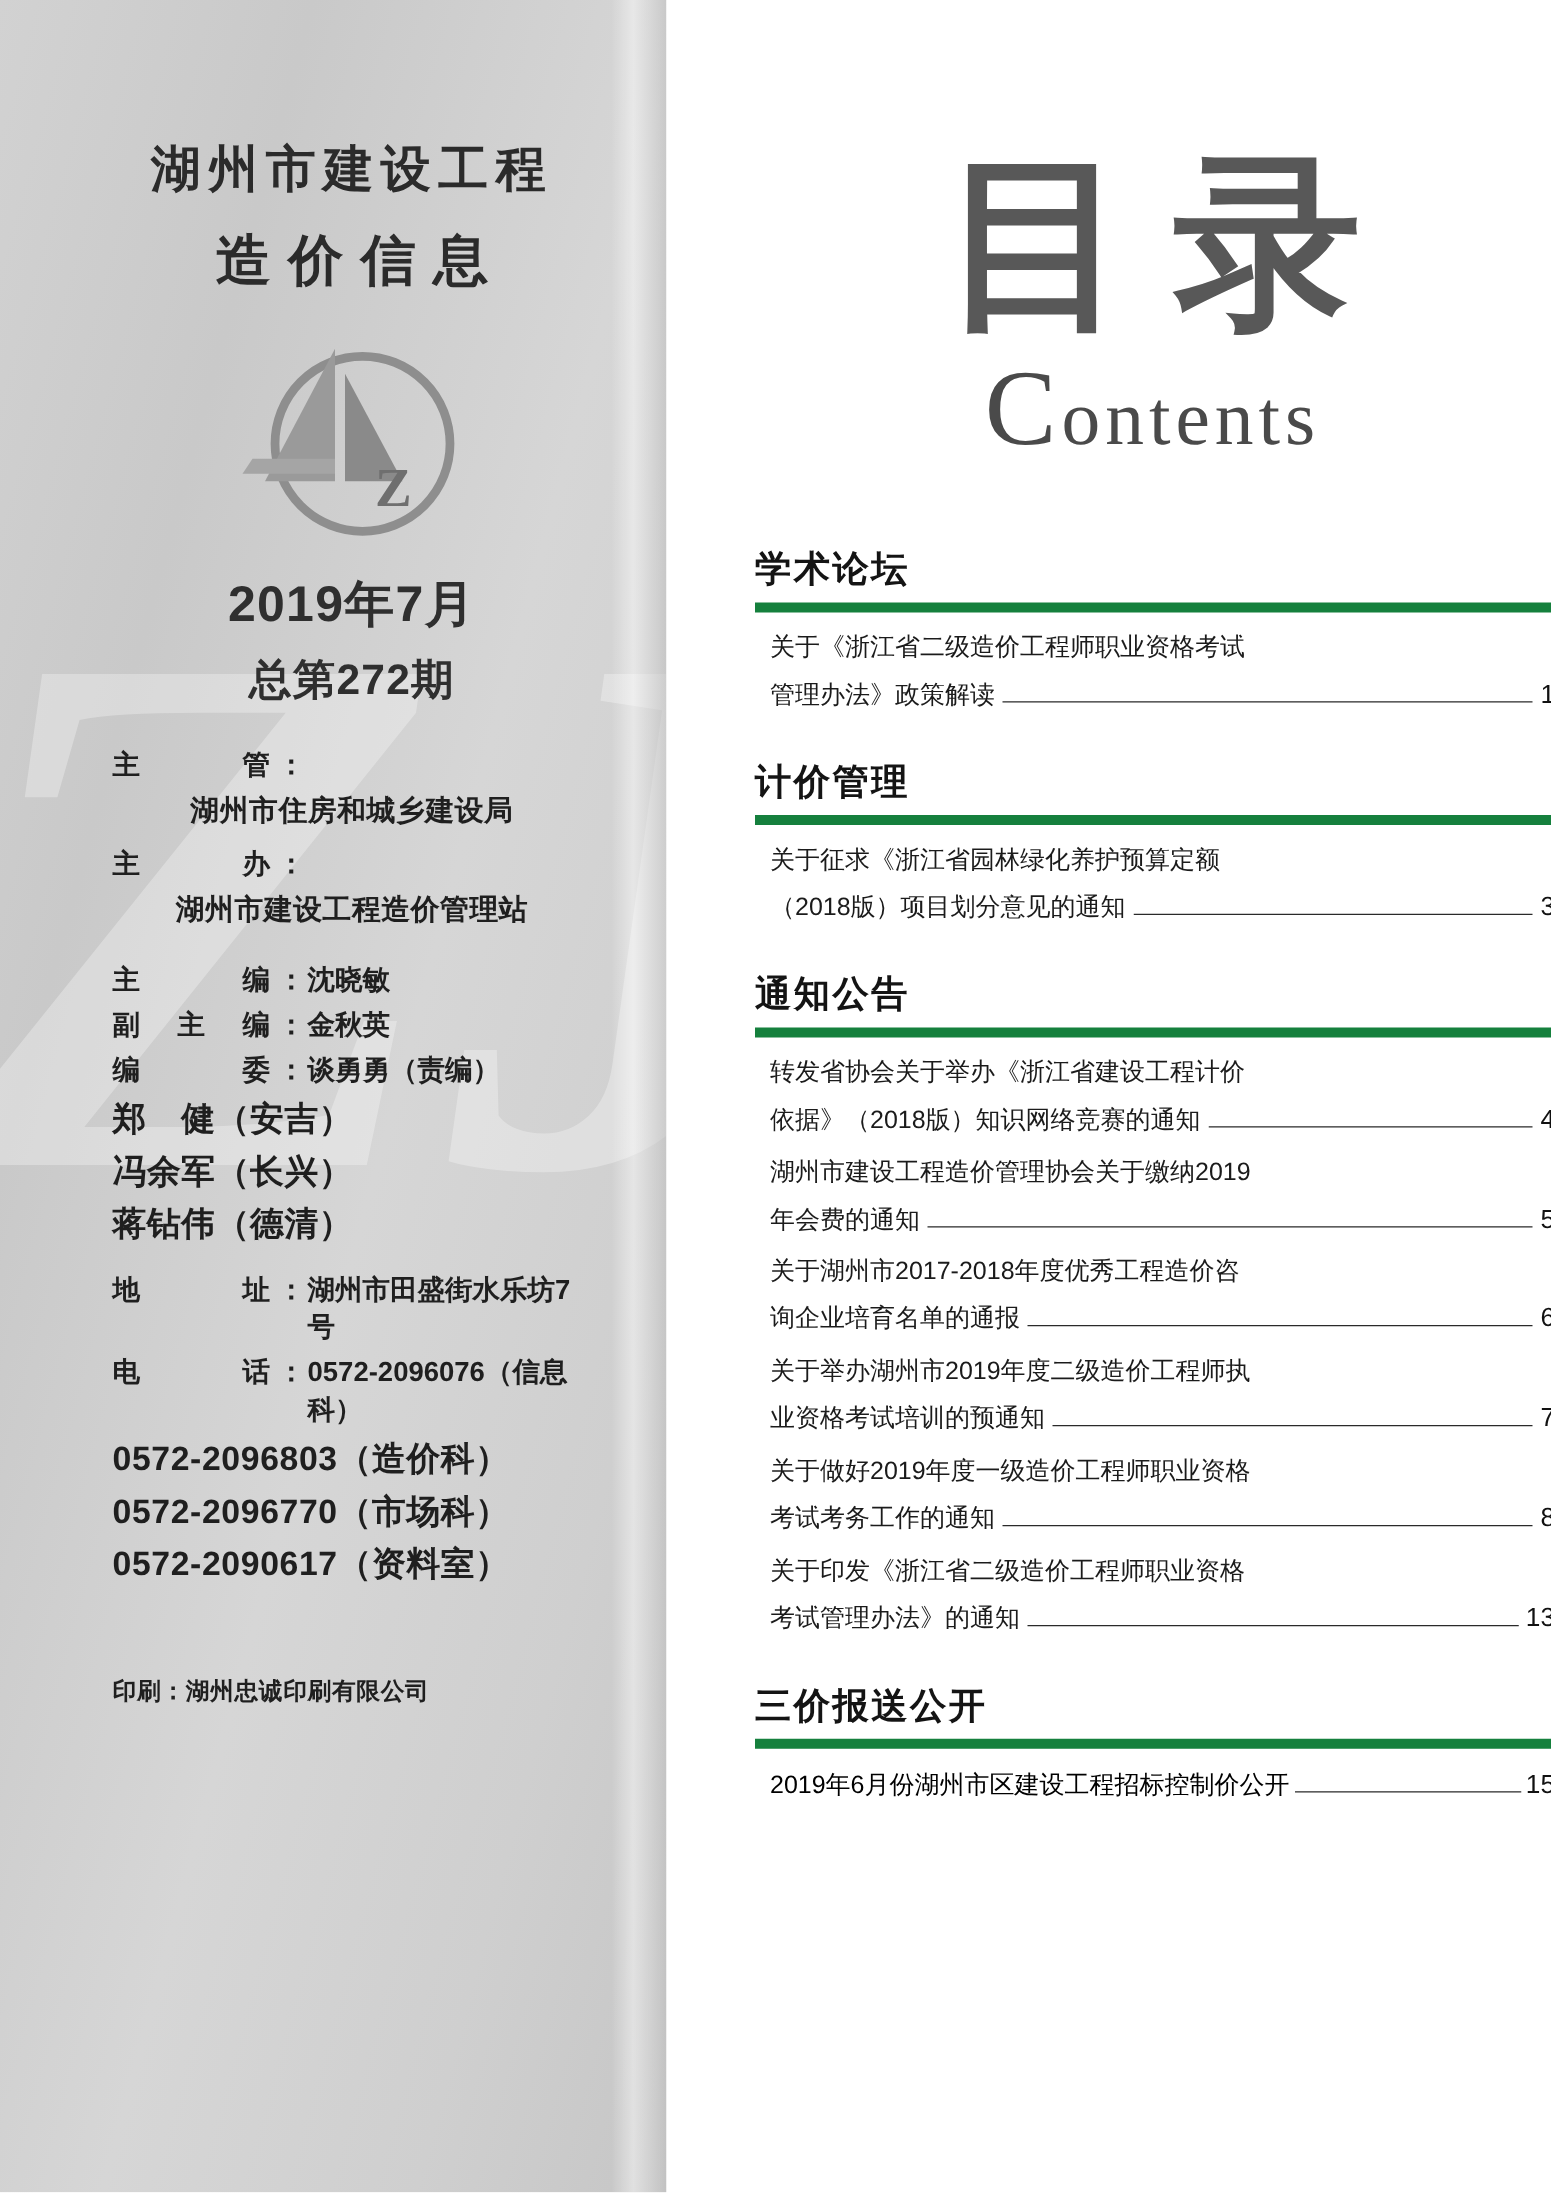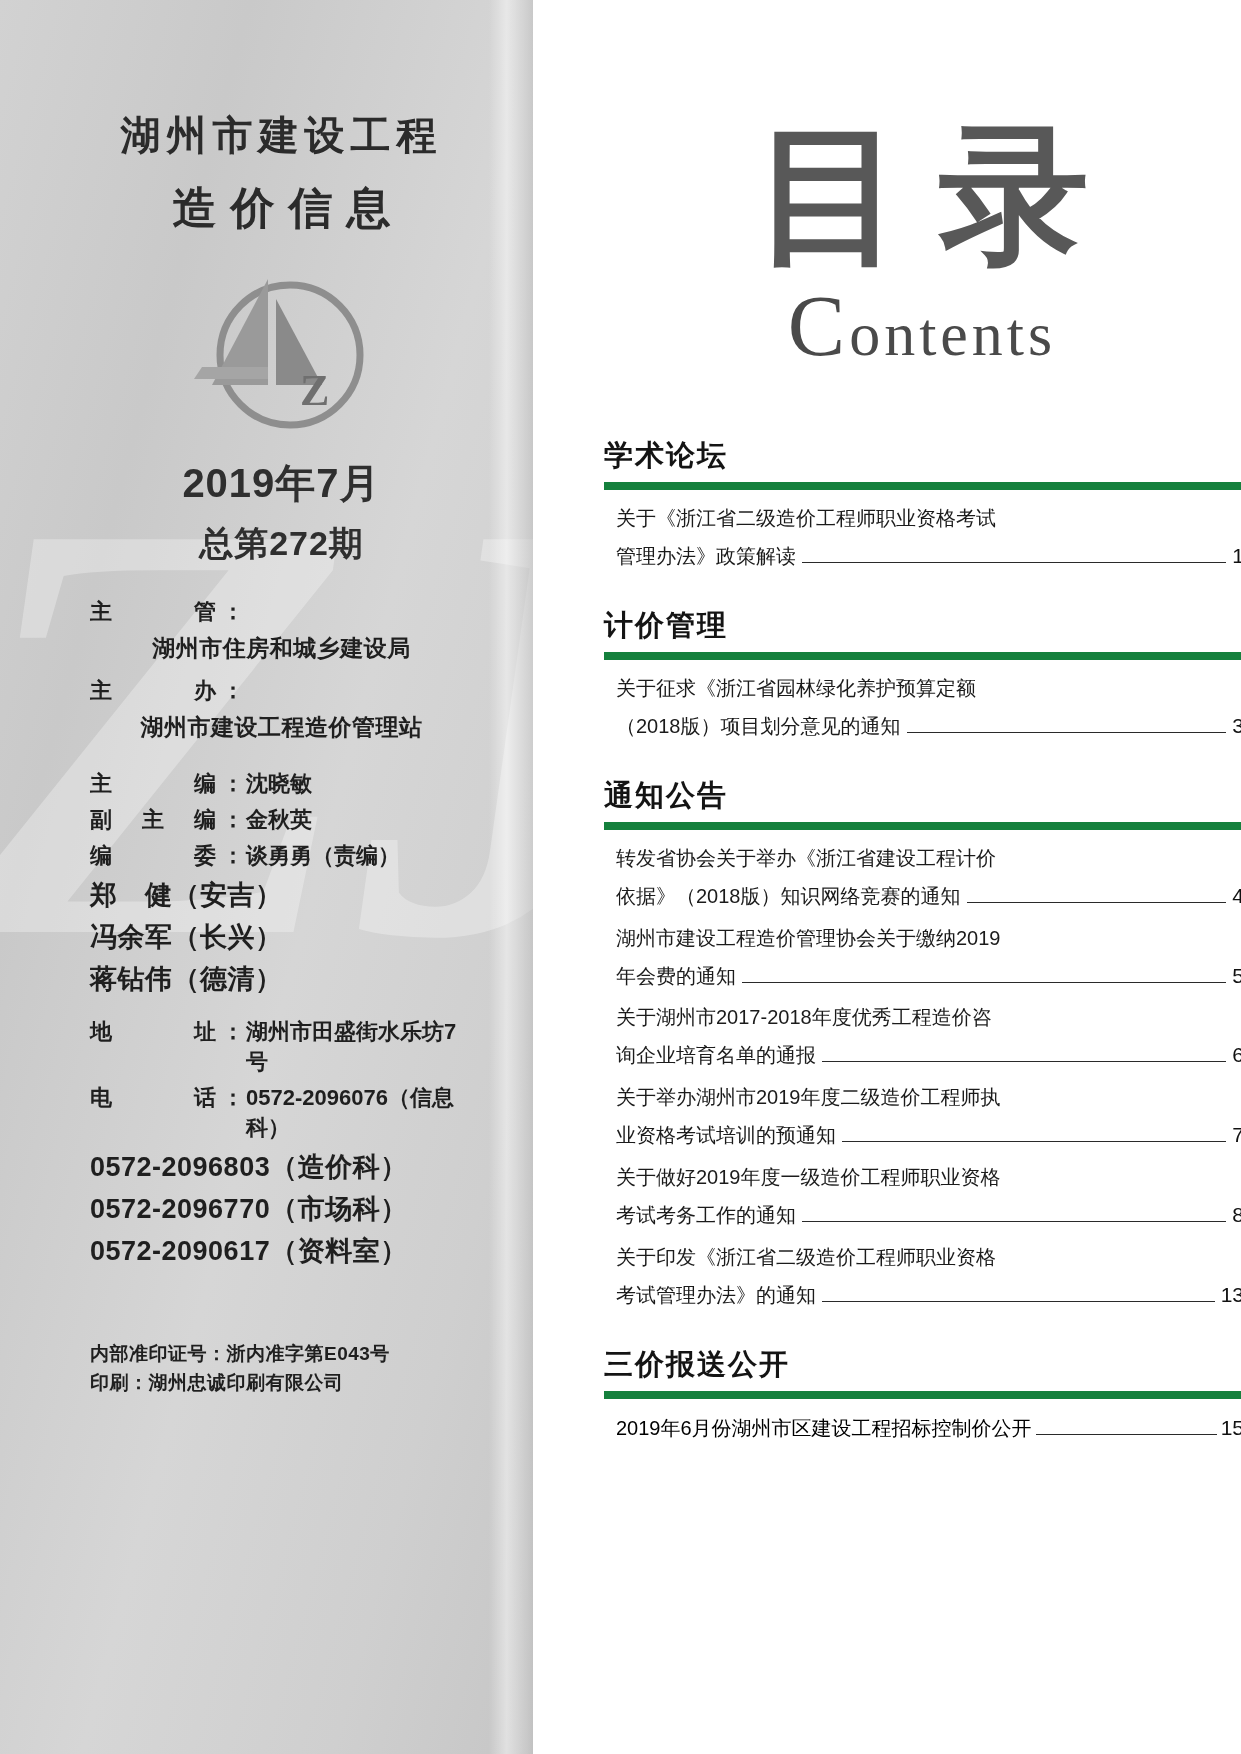--- a/index.html
+++ b/index.html
@@ -299,21 +299,20 @@
           <span class="mh-label">电话</span>
           <span class="mh-colon">：</span>
           <span class="mh-value">0572-2096076（信息科）</span>
         </div>
         <div class="mh-sub">0572-2096803（造价科）</div>
         <div class="mh-sub">0572-2096770（市场科）</div>
         <div class="mh-sub">0572-2090617（资料室）</div>
       </div>
 
       <div class="footer-note">
-        <div>内部准印证号：浙内准字第E043号</div>
         <div>印刷：湖州忠诚印刷有限公司</div>
       </div>
     </div>
   </div>
 
   <div class="right-panel">
     <div class="contents-head">
       <div class="mulu">目录</div>
       <div class="contents-en">
         <span class="cap">C</span><span>ontents</span>

